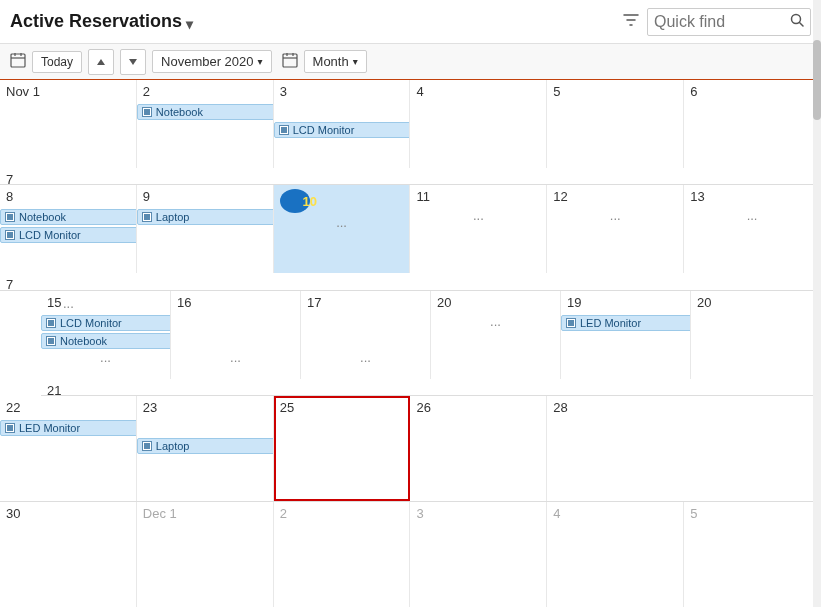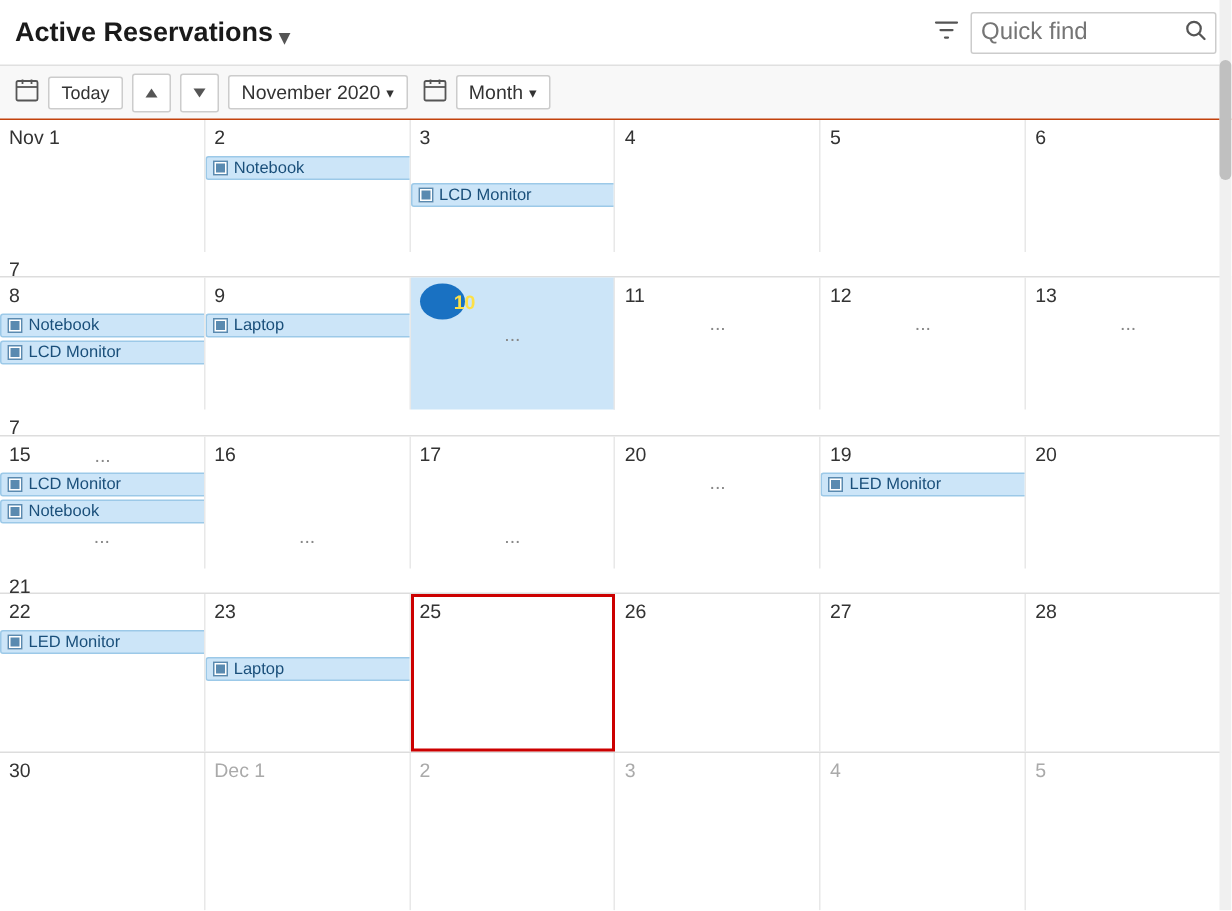--- a/index.html
+++ b/index.html
@@ -354,21 +354,21 @@
         <div class="cal-cell">
           <span class="day-num">13</span>
           <div class="more-dots">...</div>
         </div>
         <div class="cal-cell">
           <span class="day-num">7</span>
           <div class="more-dots">...</div>
         </div>
       </div>
 
-      <div class="cal-week" style="position:relative;">
+      <div class="cal-week" style="position:relative;margin-left:41px;">
         <div class="cal-cell">
           <span class="day-num">15</span>
           
           <div class="event-bar" style="position:absolute;top:24px;left:0;width:calc(300% + 2px);z-index:2;">
             <span class="event-icon">
                 <span class="event-icon-inner"></span>
               </span>
             <span>LCD Monitor</span>
           </div>
           
@@ -424,21 +424,20 @@
             <span class="event-icon">
                 <span class="event-icon-inner"></span>
               </span>
             <span>Laptop</span>
           </div>
         </div>
         <div class="cal-cell" style="outline:2px solid #cc0000;outline-offset:-2px;">
           <span class="day-num">25</span>
         </div>
         <div class="cal-cell"><span class="day-num">26</span></div>
-        <div class="cal-cell"><span class="day-num">27</span></div>
         <div class="cal-cell"><span class="day-num">28</span></div>
       </div>
 
       <div class="cal-week" style="position:relative;">
         <div class="cal-cell"><span class="day-num">30</span></div>
         <div class="cal-cell"><span class="day-num other-month">Dec 1</span></div>
         <div class="cal-cell"><span class="day-num other-month">2</span></div>
         <div class="cal-cell"><span class="day-num other-month">3</span></div>
         <div class="cal-cell"><span class="day-num other-month">4</span></div>
         <div class="cal-cell"><span class="day-num other-month">5</span></div>

